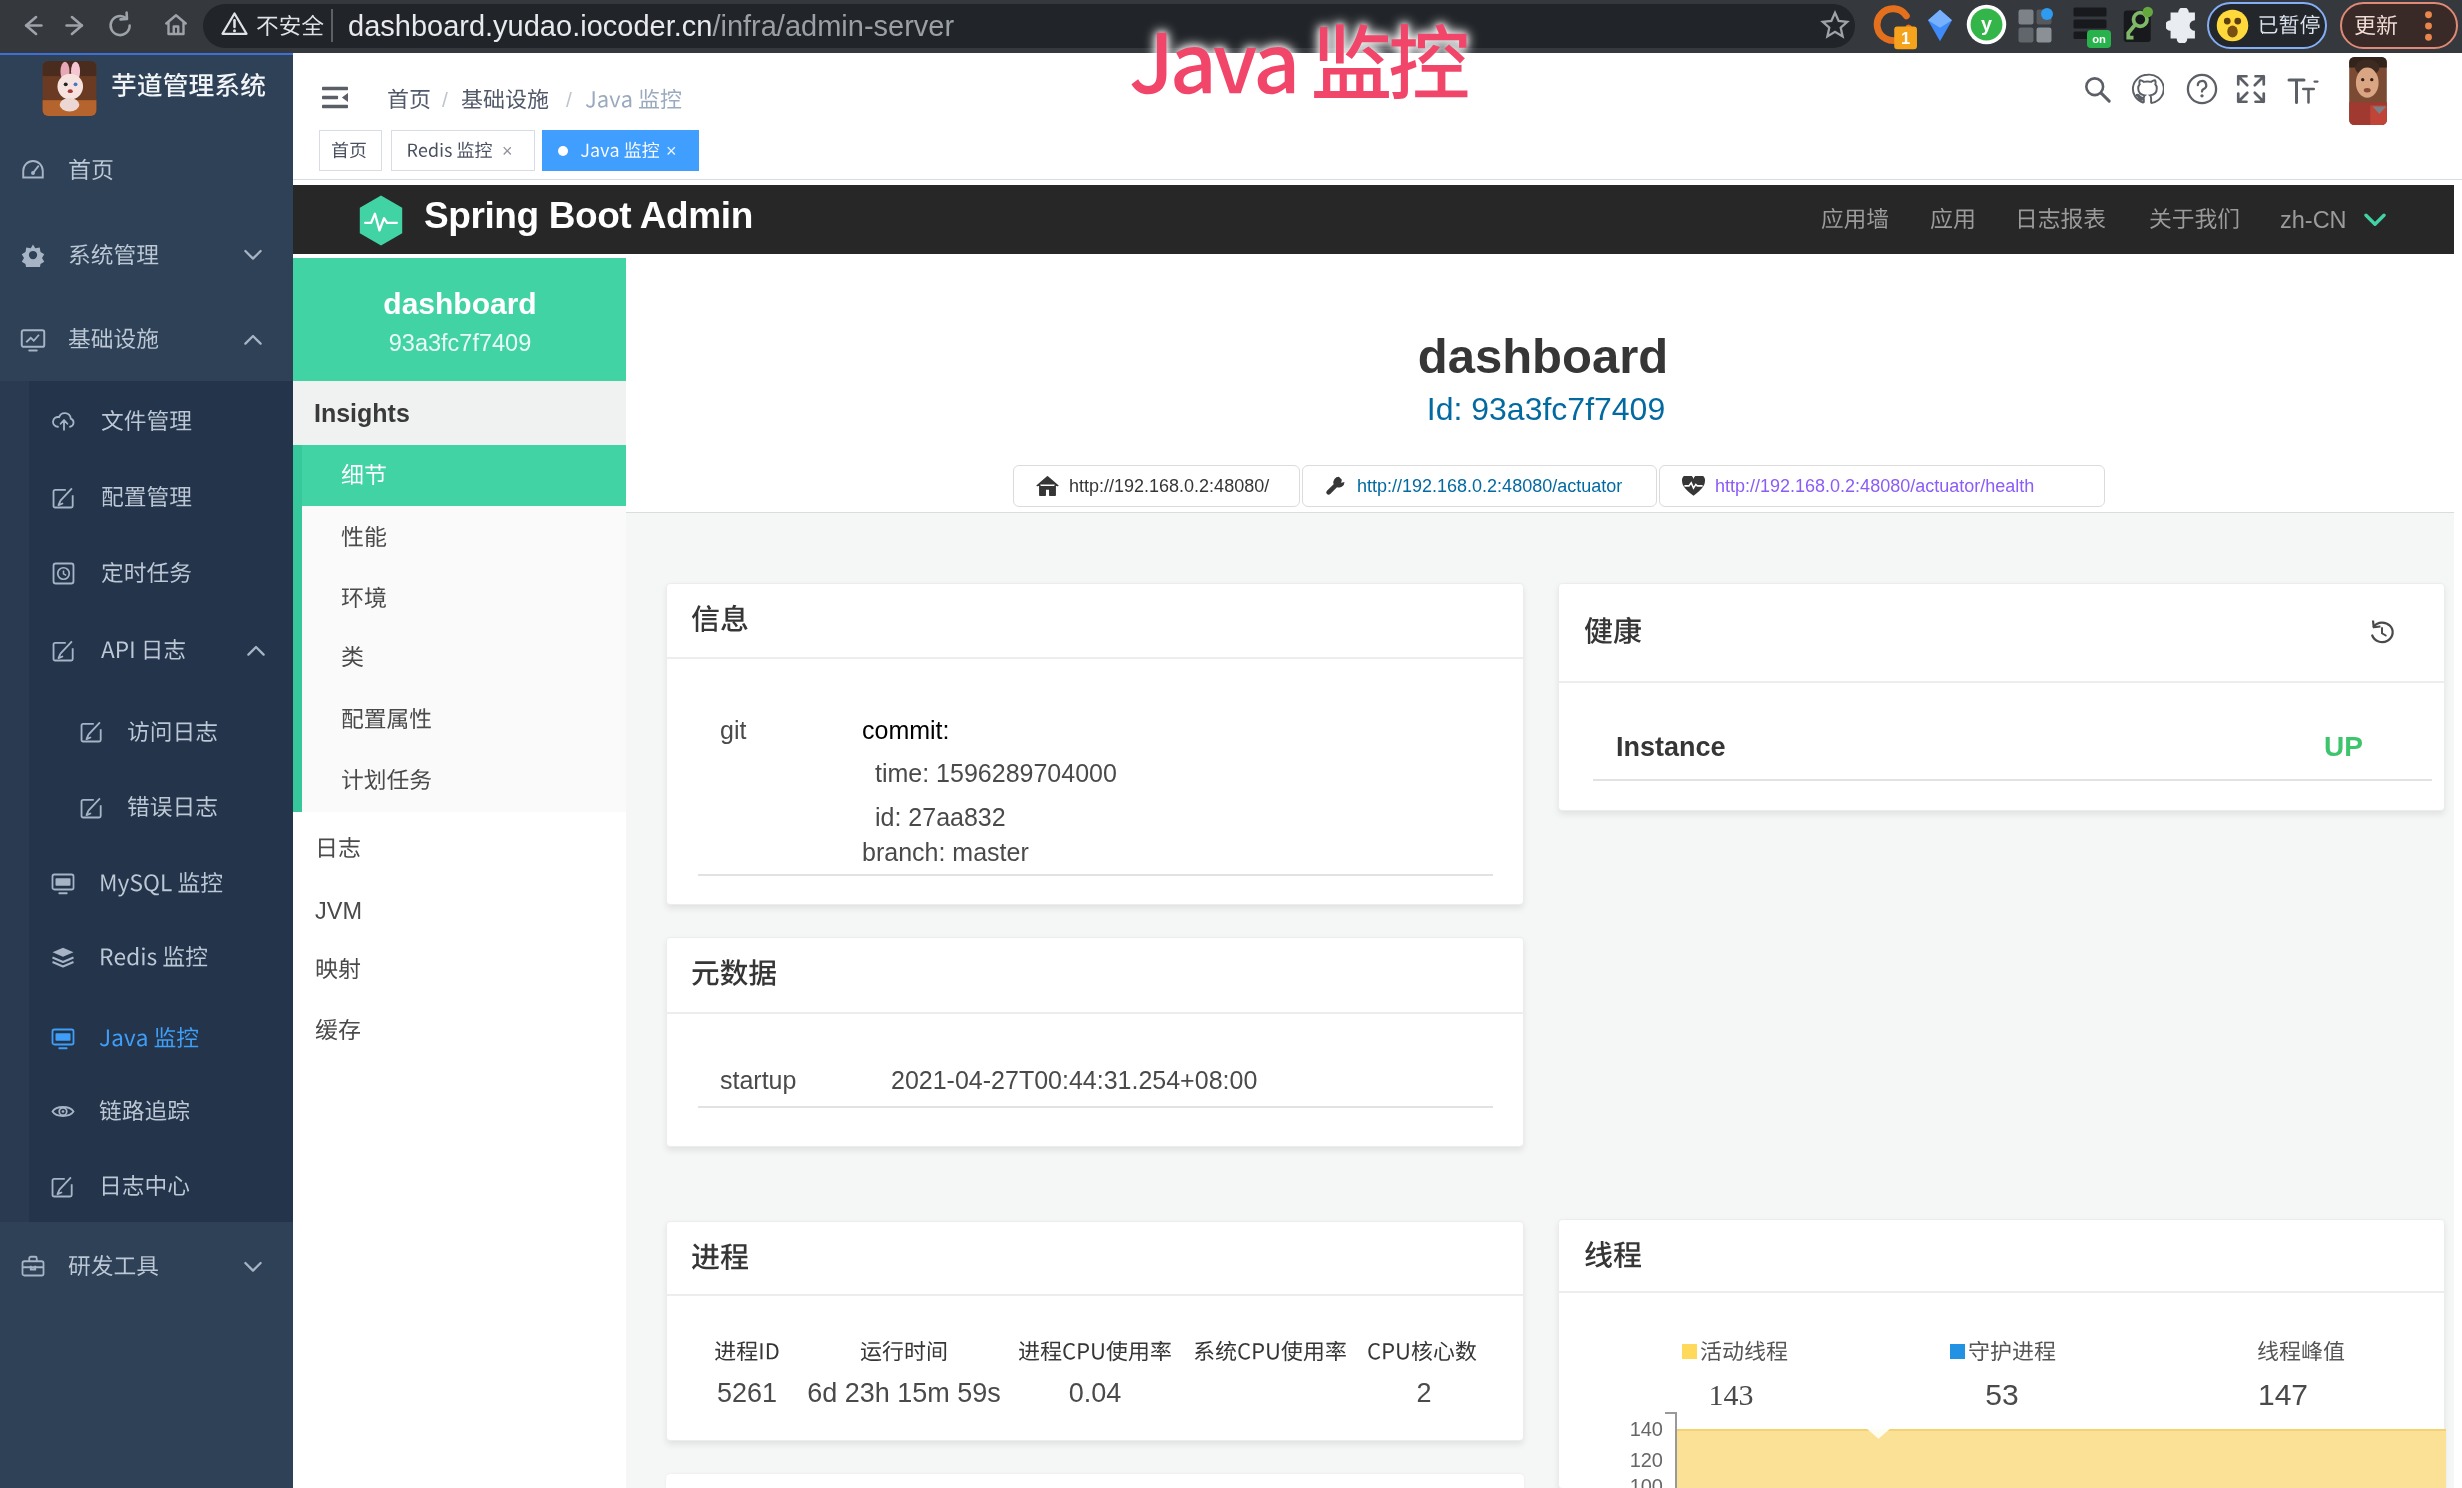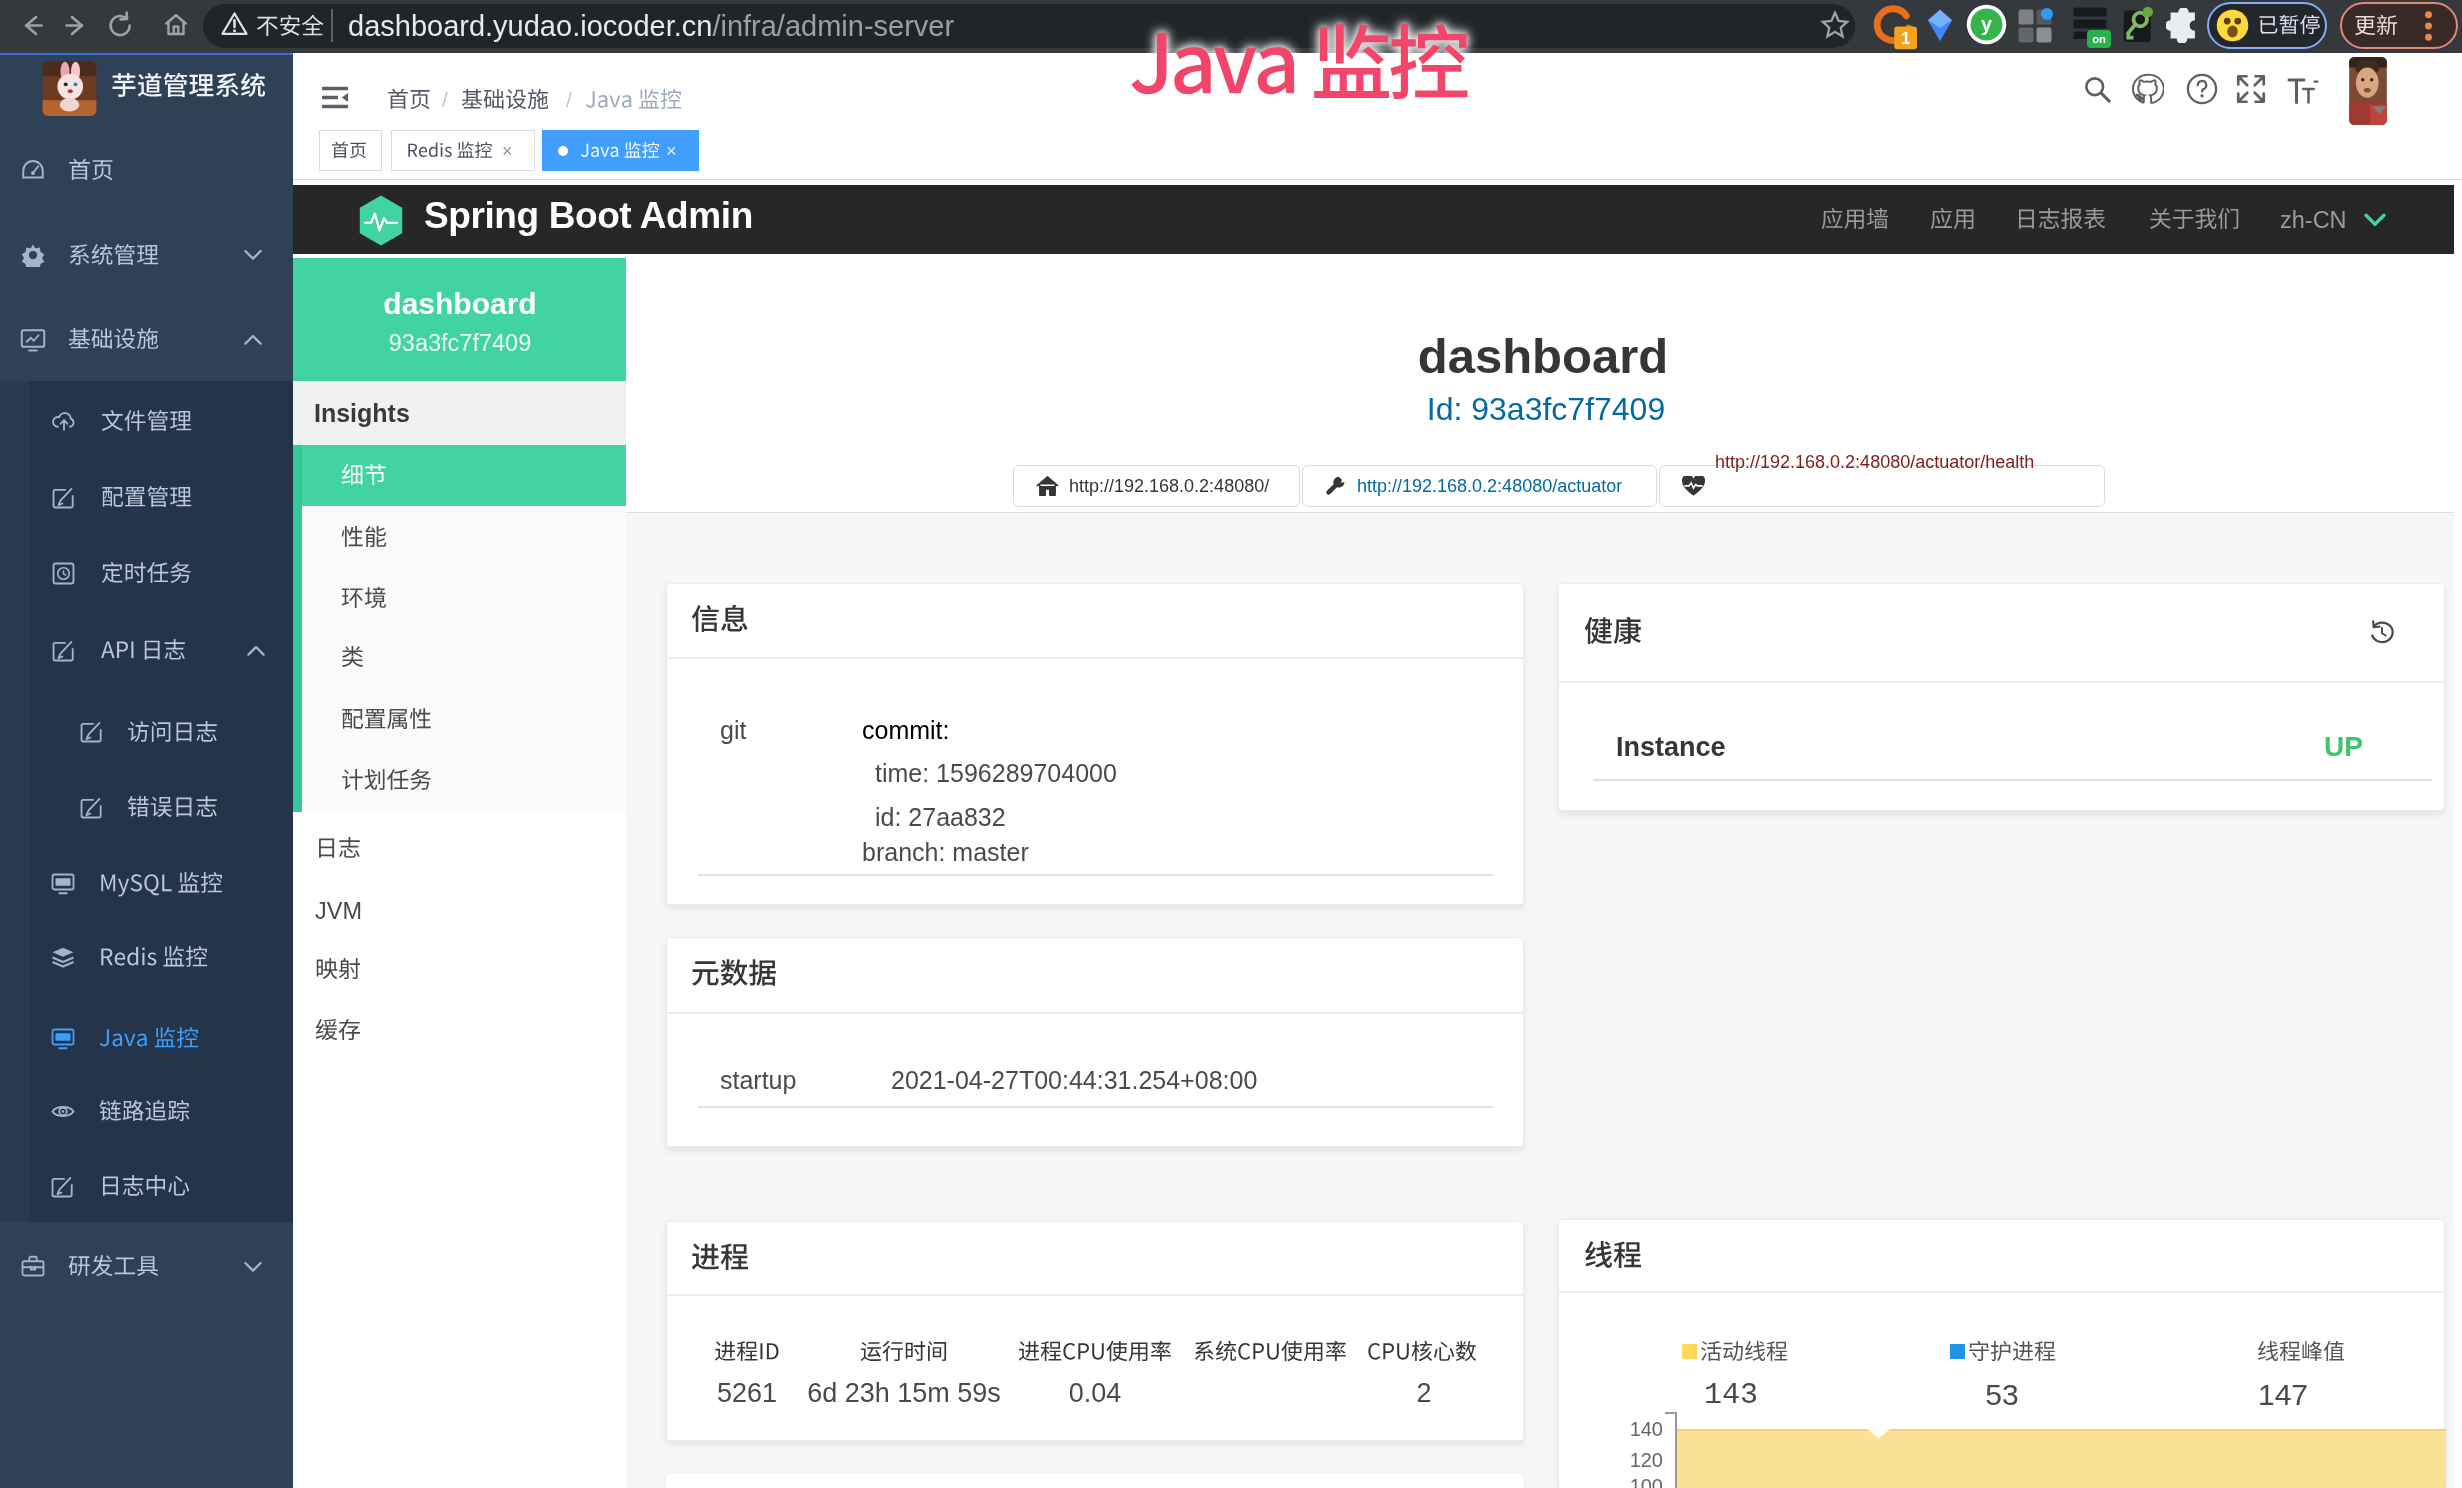--- a/index.html
+++ b/index.html
@@ -392,21 +392,21 @@
 <div style="position:absolute;left:1302px;top:465px;width:355px;height:42px;background:#fff;border:1.5px solid #dbdbdb;border-radius:6px;"></div>
 <svg style="position:absolute;left:1325px;top:476px" width="21" height="21" viewBox="0 0 28 28">
       <path d="M26 8 a7.5 7.5 0 0 1 -10 7 L7 24 a3 3 0 0 1 -4.4-4.4 L11.5 11 a7.5 7.5 0 0 1 7-10 l4 4 -1 4 -4 1 Z" fill="#363636"></path>
     </svg>
 <div style="position:absolute;left:1357px;top:475px;font-family:'Liberation Sans',sans-serif;font-size:18px;font-weight:400;color:#0369a1;letter-spacing:0;line-height:23px;white-space:nowrap;text-align:center;">http://192.168.0.2:48080/actuator</div>
 <div style="position:absolute;left:1659px;top:465px;width:446px;height:42px;background:#fff;border:1.5px solid #dbdbdb;border-radius:6px;"></div>
 <svg style="position:absolute;left:1682px;top:476px" width="23" height="20.5" viewBox="0 0 30 27">
       <path d="M15 26 C4 18 0 12 0 7.5 A7.2 7.2 0 0 1 15 4 A7.2 7.2 0 0 1 30 7.5 C30 12 26 18 15 26 Z" fill="#363636"></path>
       <path d="M3 13 h6 l3-4 3 7 3-5 2 2 h7" stroke="#fff" stroke-width="2" fill="none"></path>
     </svg>
-<div style="position:absolute;left:1715px;top:451px;font-family:'Liberation Sans',sans-serif;font-size:18px;font-weight:400;color:#7f1d1d;letter-spacing:0;line-height:23px;white-space:nowrap;">http://192.168.0.2:48080/actuator/health</div>
+<div style="position:absolute;left:1715px;top:475px;font-family:'Liberation Sans',sans-serif;font-size:18px;font-weight:400;color:#8b5cf6;letter-spacing:0;line-height:23px;white-space:nowrap;">http://192.168.0.2:48080/actuator/health</div>
 <div style="position:absolute;left:626px;top:513px;width:1836px;height:975px;background:#f5f6f6;"></div>
 <div style="position:absolute;left:666px;top:583px;width:858px;height:322px;background:#fff;border:0.8px solid #ececec;border-radius:4.6px;box-shadow:0 3.8px 6.8px rgba(0,0,0,0.08);"></div>
 <svg style="position:absolute;left:691px;top:604px;" width="58" height="29" viewBox="0 0 76.0 38" overflow="visible">
       <path d="M14.554 13.072V15.959999999999997H33.326V13.072ZM14.554 18.506V21.394H33.326V18.506ZM14.022 24.129999999999995V36.593999999999994H17.099999999999998V35.263999999999996H30.552V36.48H33.744V24.129999999999995ZM17.099999999999998 32.338V27.055999999999997H30.552V32.338ZM20.52 2.507999999999999C21.508 4.027999999999999 22.572 6.079999999999998 23.142 7.485999999999997H11.818V10.45H36.214V7.485999999999997H23.712L26.372 6.308C25.84 4.939999999999998 24.662 2.887999999999998 23.598 1.3299999999999983ZM9.386 1.5199999999999996C7.524 7.105999999999998 4.4079999999999995 12.654 1.064 16.302C1.672 17.099999999999998 2.66 18.961999999999996 3.002 19.759999999999998C4.104 18.506 5.2059999999999995 17.061999999999998 6.232 15.465999999999998V36.745999999999995H9.538V9.689999999999998C10.716 7.334 11.741999999999999 4.9019999999999975 12.578 2.469999999999999Z M48.602000000000004 12.729999999999997H65.132V15.238H48.602000000000004ZM48.602000000000004 17.86H65.132V20.406H48.602000000000004ZM48.602000000000004 7.637999999999998H65.132V10.069999999999997H48.602000000000004ZM47.804 25.688V31.464C47.804 34.96 49.058 35.986 53.884 35.986C54.872 35.986 60.952 35.986 61.977999999999994 35.986C65.93 35.986 67.032 34.769999999999996 67.488 29.677999999999997C66.5 29.488 64.98 28.994 64.182 28.385999999999996C63.992000000000004 32.147999999999996 63.688 32.68 61.75 32.68C60.306 32.68 55.251999999999995 32.68 54.15 32.68C51.832 32.68 51.414 32.528 51.414 31.426V25.688ZM66.652 26.067999999999998C68.362 28.537999999999997 70.11 31.881999999999998 70.756 34.047999999999995L74.138 32.565999999999995C73.49199999999999 30.362 71.592 27.131999999999998 69.844 24.738ZM43.244 25.384C42.37 27.854 40.926 31.121999999999996 39.482 33.25L42.788 34.808C44.118 32.604 45.448 29.183999999999997 46.397999999999996 26.714ZM53.846000000000004 24.357999999999997C55.708 26.144 57.798 28.689999999999998 58.672 30.4L61.635999999999996 28.613999999999997C60.724000000000004 27.055999999999997 58.786 24.814 57.0 23.18H68.78V4.825999999999997H57.798C58.33 3.8759999999999977 58.976 2.735999999999997 59.507999999999996 1.596L55.214 0.9499999999999957C54.986000000000004 2.0519999999999996 54.454 3.571999999999999 53.998 4.825999999999997H45.144V23.18H55.897999999999996Z" fill="#363636"></path>
     </svg>
 <div style="position:absolute;left:666px;top:657px;width:858px;height:1.5px;background:#ededed;"></div>
 <div style="position:absolute;left:720px;top:715px;font-family:'Liberation Sans',sans-serif;font-size:25px;font-weight:400;color:#4a4a4a;letter-spacing:0;line-height:31px;white-space:nowrap;">git</div>
 <div style="position:absolute;left:862px;top:715px;font-family:'Liberation Sans',sans-serif;font-size:25px;font-weight:400;color:#000000;letter-spacing:0;line-height:31px;white-space:nowrap;">commit:</div>
 <div style="position:absolute;left:875px;top:758px;font-family:'Liberation Sans',sans-serif;font-size:25px;font-weight:400;color:#4a4a4a;letter-spacing:0;line-height:31px;white-space:nowrap;">time: 1596289704000</div>
 <div style="position:absolute;left:875px;top:802px;font-family:'Liberation Sans',sans-serif;font-size:25px;font-weight:400;color:#4a4a4a;letter-spacing:0;line-height:31px;white-space:nowrap;">id: 27aa832</div>
@@ -467,21 +467,21 @@
 <svg style="position:absolute;left:1700px;top:1340px;" width="88" height="22" viewBox="0 0 116.0 29" overflow="visible">
       <path d="M2.6390000000000002 3.073999999999998C4.408 4.030999999999999 6.844 5.422999999999998 8.062000000000001 6.321999999999999L9.338000000000001 4.523999999999997C8.091000000000001 3.7119999999999997 5.626 2.378 3.857 1.536999999999999ZM1.218 11.049C2.987 12.005999999999998 5.394 13.398 6.583 14.209999999999999L7.801 12.411999999999999C6.554 11.6 4.118 10.294999999999998 2.407 9.453999999999997ZM1.885 25.983999999999998 3.741 27.463C5.452 24.766 7.482 21.141 9.019 18.067L7.424 16.646C5.742 19.923 3.451 23.750999999999998 1.885 25.983999999999998ZM9.280000000000001 9.656999999999998V11.745H17.661V16.558999999999997H11.368V27.811H13.398000000000001V26.564H23.751V27.666H25.839000000000002V16.558999999999997H19.720000000000002V11.745H27.753V9.656999999999998H19.720000000000002V4.581999999999997C22.243000000000002 4.1469999999999985 24.592000000000002 3.596 26.506 2.9579999999999984L24.766000000000002 1.2759999999999998C21.547 2.407 15.66 3.3349999999999973 10.643 3.8569999999999993C10.875 4.349999999999998 11.165000000000001 5.190999999999999 11.281 5.712999999999997C13.34 5.509999999999998 15.515 5.248999999999999 17.661 4.93V9.656999999999998ZM13.398000000000001 24.592V18.56H23.751V24.592Z M31.581 3.5379999999999967V5.480999999999998H42.804V3.5379999999999967ZM47.937 1.6529999999999987C47.937 3.7119999999999997 47.937 5.799999999999997 47.85 7.858999999999998H43.703V9.947H47.763000000000005C47.415000000000006 16.558999999999997 46.255 22.619999999999997 42.282 26.245C42.862 26.564 43.616 27.289 43.993 27.811C48.256 23.750999999999998 49.503 17.139 49.909000000000006 9.947H54.230000000000004C53.911 20.241999999999997 53.534000000000006 24.099 52.751000000000005 24.969C52.461 25.317 52.141999999999996 25.404 51.620000000000005 25.404C51.011 25.404 49.474000000000004 25.404 47.85 25.23C48.227000000000004 25.868 48.459 26.767 48.516999999999996 27.376C50.054 27.492 51.649 27.492 52.548 27.405C53.476 27.317999999999998 54.056 27.057 54.636 26.303C55.650999999999996 25.027 55.999 20.909 56.405 8.960999999999999C56.405 8.642 56.405 7.858999999999998 56.405 7.858999999999998H49.996C50.054 5.799999999999997 50.083 3.7119999999999997 50.083 1.6529999999999987ZM31.581 24.244 31.61 24.215V24.273C32.277 23.867 33.321 23.548 41.383 21.721L41.934 23.663999999999998L43.848 23.026C43.297 20.996 41.992000000000004 17.544999999999998 40.89 14.934999999999999L39.092 15.427999999999999C39.672 16.790999999999997 40.252 18.386 40.774 19.894L33.872 21.344C35.003 18.733999999999998 36.105000000000004 15.485999999999999 36.83 12.440999999999999H43.326V10.44H30.566V12.440999999999999H34.597C33.843 15.834 32.625 19.256 32.219 20.213C31.726 21.314999999999998 31.349 22.098 30.885 22.243C31.146 22.765 31.465 23.809 31.581 24.244Z M59.566 23.954 60.03 26.041999999999998C62.698 25.23 66.178 24.186 69.542 23.2L69.223 21.344C65.656 22.358999999999998 61.973 23.374 59.566 23.954ZM78.416 2.8999999999999986C79.866 3.596 81.693 4.726999999999997 82.62100000000001 5.538999999999998L83.897 4.175999999999998C82.969 3.392999999999997 81.113 2.3199999999999967 79.69200000000001 1.6819999999999986ZM60.088 13.252999999999998C60.494 13.049999999999999 61.19 12.876 64.728 12.411999999999999C63.452 14.296999999999999 62.321 15.747 61.77 16.326999999999998C60.871 17.4 60.204 18.125 59.566 18.241C59.827 18.791999999999998 60.146 19.807 60.262 20.241999999999997C60.871 19.894 61.857 19.604 69.136 18.125C69.078 17.689999999999998 69.078 16.878 69.136 16.298L63.365 17.342C65.569 14.732 67.773 11.541999999999998 69.629 8.352L67.802 7.25C67.251 8.323 66.613 9.424999999999997 65.975 10.469L62.292 10.845999999999998C64.032 8.381 65.714 5.248999999999999 66.961 2.203999999999997L64.931 1.2469999999999999C63.771 4.726999999999997 61.654 8.439 61.016 9.395999999999997C60.378 10.382 59.885 11.049 59.363 11.193999999999999C59.624 11.774 59.972 12.818 60.088 13.252999999999998ZM83.723 15.399C82.563 17.226 80.997 18.908 79.112 20.358C78.648 18.820999999999998 78.242 16.965 77.952 14.876999999999999L85.34700000000001 13.485L84.999 11.571L77.691 12.934C77.54599999999999 11.716 77.401 10.44 77.314 9.105999999999998L84.535 8.003999999999998L84.187 6.09L77.19800000000001 7.134C77.111 5.190999999999999 77.082 3.1899999999999977 77.082 1.1019999999999968H74.936C74.965 3.2769999999999975 75.023 5.393999999999998 75.139 7.452999999999999L70.557 8.119999999999997L70.905 10.091999999999999L75.255 9.424999999999997C75.342 10.758999999999999 75.487 12.063999999999998 75.632 13.310999999999998L69.977 14.354999999999999L70.325 16.326999999999998L75.893 15.283C76.241 17.689999999999998 76.705 19.865 77.314 21.663C74.849 23.316 72.007 24.621 69.049 25.52C69.571 26.012999999999998 70.122 26.796 70.412 27.317999999999998C73.138 26.361 75.719 25.114 78.039 23.605999999999998C79.22800000000001 26.216 80.794 27.753 82.85300000000001 27.753C84.854 27.753 85.521 26.796 85.927 23.548C85.434 23.345 84.738 22.881 84.303 22.387999999999998C84.158 24.969 83.868 25.636 83.08500000000001 25.636C81.809 25.636 80.736 24.447 79.837 22.33C82.128 20.59 84.1 18.531 85.55 16.269Z M102.428 4.262999999999998H111.186V9.598999999999998H102.428ZM100.398 2.378V11.483999999999998H113.303V2.378ZM99.992 19.459V21.344H105.676V25.143H98.049V27.057H114.927V25.143H107.822V21.344H113.651V19.459H107.822V15.95H114.289V14.036H99.325V15.95H105.676V19.459ZM97.469 1.565999999999999C95.32300000000001 2.5519999999999996 91.495 3.392999999999997 88.247 3.943999999999999C88.508 4.407999999999998 88.798 5.132999999999999 88.885 5.596999999999998C90.248 5.422999999999998 91.69800000000001 5.161999999999999 93.148 4.872V9.337999999999997H88.421V11.367999999999999H92.858C91.69800000000001 14.703 89.697 18.473 87.812 20.532C88.189 21.054 88.711 21.924 88.943 22.533C90.422 20.735 91.959 17.863999999999997 93.148 14.934999999999999V27.782H95.294V15.283C96.28 16.500999999999998 97.44 18.067 97.93299999999999 18.878999999999998L99.238 17.168C98.658 16.500999999999998 96.135 13.890999999999998 95.294 13.165999999999999V11.367999999999999H98.919V9.337999999999997H95.294V4.378999999999998C96.657 4.059999999999999 97.93299999999999 3.683 98.977 3.2479999999999976Z" fill="#555555"></path>
     </svg>
 <div style="position:absolute;left:1950px;top:1344px;width:15px;height:15px;background:#2492e3;"></div>
 <svg style="position:absolute;left:1968px;top:1340px;" width="88" height="22" viewBox="0 0 116.0 29" overflow="visible">
       <path d="M5.2490000000000006 17.168C7.105 19.024 9.106 21.634 9.947000000000001 23.374L11.774000000000001 22.098C10.904 20.387 8.845 17.863999999999997 6.96 16.095ZM17.661 8.323V12.469999999999999H1.6820000000000002V14.587H17.661V24.823999999999998C17.661 25.317 17.458000000000002 25.462 16.878 25.491C16.298000000000002 25.52 14.239 25.52 12.122 25.462C12.441 26.070999999999998 12.818000000000001 26.999 12.934000000000001 27.637C15.718 27.666 17.458000000000002 27.637 18.473000000000003 27.259999999999998C19.517 26.912 19.894000000000002 26.274 19.894000000000002 24.852999999999998V14.587H27.347V12.469999999999999H19.894000000000002V8.323ZM12.499 1.565999999999999C13.05 2.4939999999999998 13.601 3.683 13.978000000000002 4.668999999999997H2.378V10.44H4.582V6.727999999999998H24.244V10.44H26.535V4.668999999999997H16.385C16.066000000000003 3.596 15.312000000000001 2.1459999999999972 14.587000000000002 1.014999999999997Z M34.452 1.189V7.017999999999997H30.566V9.105999999999998H34.452V15.37C32.828 15.834 31.32 16.269 30.102 16.558999999999997L30.711 18.705L34.452 17.573999999999998V25.114C34.452 25.52 34.307 25.636 33.93 25.636C33.582 25.665 32.393 25.665 31.059 25.636C31.378 26.245 31.61 27.173 31.726 27.724C33.669 27.724 34.829 27.666 35.554 27.317999999999998C36.308 26.97 36.569 26.332 36.569 25.114V16.906999999999996L40.107 15.805L39.788 13.803999999999998L36.569 14.761V9.105999999999998H39.933V7.017999999999997H36.569V1.189ZM46.138999999999996 2.0009999999999977C47.183 3.3059999999999974 48.314 4.9879999999999995 48.836 6.177H41.963V13.919999999999998C41.963 17.805999999999997 41.586 22.823 38.367000000000004 26.361C38.86 26.68 39.759 27.463 40.107 27.898C43.123000000000005 24.592 43.935 19.778 44.109 15.747H53.650000000000006V17.573999999999998H55.825V6.177H48.894000000000005L50.866 5.306999999999999C50.344 4.175999999999998 49.213 2.5229999999999997 48.082 1.2469999999999999ZM53.650000000000006 13.687999999999999H44.138V8.148999999999997H53.650000000000006Z M60.349000000000004 2.9579999999999984C61.944 4.407999999999998 63.887 6.524999999999999 64.786 7.858999999999998L66.468 6.466999999999999C65.511 5.190999999999999 63.51 3.1899999999999977 61.915 1.7689999999999984ZM78.88 1.7689999999999984V6.437999999999999H74.095V1.7689999999999984H71.949V6.437999999999999H67.831V8.526H71.949V11.918999999999999L71.891 13.716999999999999H67.657V15.805H71.659C71.224 18.009 70.267 20.155 68.092 21.808C68.556 22.127 69.368 22.939 69.658 23.374C72.239 21.402 73.37 18.589 73.805 15.805H78.88V23.2H81.055V15.805H85.376V13.716999999999999H81.055V8.526H84.796V6.437999999999999H81.055V1.7689999999999984ZM74.095 8.526H78.88V13.716999999999999H74.037L74.095 11.947999999999999ZM65.598 11.658H59.45V13.687999999999999H63.452V22.011C62.147 22.503999999999998 60.639 23.78 59.102 25.462L60.552 27.434C62.06 25.462 63.481 23.750999999999998 64.467 23.750999999999998C65.105 23.750999999999998 66.033 24.708 67.251 25.462C69.252 26.738 71.688 27.057 75.284 27.057C78.039 27.057 83.259 26.883 85.318 26.767C85.34700000000001 26.128999999999998 85.695 25.085 85.956 24.505C83.143 24.823999999999998 78.764 25.056 75.342 25.056C72.065 25.056 69.629 24.852999999999998 67.715 23.663999999999998C66.758 23.055 66.149 22.503999999999998 65.598 22.185Z M102.428 4.262999999999998H111.186V9.598999999999998H102.428ZM100.398 2.378V11.483999999999998H113.303V2.378ZM99.992 19.459V21.344H105.676V25.143H98.049V27.057H114.927V25.143H107.822V21.344H113.651V19.459H107.822V15.95H114.289V14.036H99.325V15.95H105.676V19.459ZM97.469 1.565999999999999C95.32300000000001 2.5519999999999996 91.495 3.392999999999997 88.247 3.943999999999999C88.508 4.407999999999998 88.798 5.132999999999999 88.885 5.596999999999998C90.248 5.422999999999998 91.69800000000001 5.161999999999999 93.148 4.872V9.337999999999997H88.421V11.367999999999999H92.858C91.69800000000001 14.703 89.697 18.473 87.812 20.532C88.189 21.054 88.711 21.924 88.943 22.533C90.422 20.735 91.959 17.863999999999997 93.148 14.934999999999999V27.782H95.294V15.283C96.28 16.500999999999998 97.44 18.067 97.93299999999999 18.878999999999998L99.238 17.168C98.658 16.500999999999998 96.135 13.890999999999998 95.294 13.165999999999999V11.367999999999999H98.919V9.337999999999997H95.294V4.378999999999998C96.657 4.059999999999999 97.93299999999999 3.683 98.977 3.2479999999999976Z" fill="#555555"></path>
     </svg>
 <svg style="position:absolute;left:2257px;top:1340px;" width="88" height="22" viewBox="0 0 116.0 29" overflow="visible">
       <path d="M1.566 23.954 2.0300000000000002 26.041999999999998C4.698 25.23 8.178 24.186 11.542 23.2L11.223 21.344C7.656000000000001 22.358999999999998 3.9730000000000003 23.374 1.566 23.954ZM20.416 2.8999999999999986C21.866 3.596 23.693 4.726999999999997 24.621000000000002 5.538999999999998L25.897000000000002 4.175999999999998C24.969 3.392999999999997 23.113 2.3199999999999967 21.692 1.6819999999999986ZM2.088 13.252999999999998C2.494 13.049999999999999 3.19 12.876 6.728000000000001 12.411999999999999C5.452 14.296999999999999 4.321000000000001 15.747 3.77 16.326999999999998C2.871 17.4 2.204 18.125 1.566 18.241C1.8270000000000002 18.791999999999998 2.146 19.807 2.262 20.241999999999997C2.871 19.894 3.857 19.604 11.136000000000001 18.125C11.078000000000001 17.689999999999998 11.078000000000001 16.878 11.136000000000001 16.298L5.365 17.342C7.569 14.732 9.773 11.541999999999998 11.629000000000001 8.352L9.802000000000001 7.25C9.251000000000001 8.323 8.613000000000001 9.424999999999997 7.9750000000000005 10.469L4.292 10.845999999999998C6.032 8.381 7.714 5.248999999999999 8.961 2.203999999999997L6.931 1.2469999999999999C5.771 4.726999999999997 3.6540000000000004 8.439 3.016 9.395999999999997C2.378 10.382 1.885 11.049 1.363 11.193999999999999C1.624 11.774 1.9720000000000002 12.818 2.088 13.252999999999998ZM25.723000000000003 15.399C24.563000000000002 17.226 22.997 18.908 21.112000000000002 20.358C20.648 18.820999999999998 20.242 16.965 19.952 14.876999999999999L27.347 13.485L26.999000000000002 11.571L19.691000000000003 12.934C19.546 11.716 19.401 10.44 19.314 9.105999999999998L26.535 8.003999999999998L26.187 6.09L19.198 7.134C19.111 5.190999999999999 19.082 3.1899999999999977 19.082 1.1019999999999968H16.936C16.965 3.2769999999999975 17.023 5.393999999999998 17.139 7.452999999999999L12.557 8.119999999999997L12.905000000000001 10.091999999999999L17.255000000000003 9.424999999999997C17.342000000000002 10.758999999999999 17.487000000000002 12.063999999999998 17.632 13.310999999999998L11.977 14.354999999999999L12.325000000000001 16.326999999999998L17.893 15.283C18.241 17.689999999999998 18.705000000000002 19.865 19.314 21.663C16.849 23.316 14.007000000000001 24.621 11.049000000000001 25.52C11.571 26.012999999999998 12.122 26.796 12.412 27.317999999999998C15.138 26.361 17.719 25.114 20.039 23.605999999999998C21.228 26.216 22.794 27.753 24.853 27.753C26.854000000000003 27.753 27.521 26.796 27.927000000000003 23.548C27.434 23.345 26.738000000000003 22.881 26.303 22.387999999999998C26.158 24.969 25.868000000000002 25.636 25.085 25.636C23.809 25.636 22.736 24.447 21.837 22.33C24.128 20.59 26.1 18.531 27.55 16.269Z M44.428 4.262999999999998H53.186V9.598999999999998H44.428ZM42.398 2.378V11.483999999999998H55.303V2.378ZM41.992000000000004 19.459V21.344H47.676V25.143H40.049V27.057H56.92700000000001V25.143H49.822V21.344H55.650999999999996V19.459H49.822V15.95H56.289V14.036H41.325V15.95H47.676V19.459ZM39.469 1.565999999999999C37.323 2.5519999999999996 33.495 3.392999999999997 30.247 3.943999999999999C30.508 4.407999999999998 30.798000000000002 5.132999999999999 30.885 5.596999999999998C32.248 5.422999999999998 33.698 5.161999999999999 35.148 4.872V9.337999999999997H30.421V11.367999999999999H34.858000000000004C33.698 14.703 31.697 18.473 29.812 20.532C30.189 21.054 30.711 21.924 30.943 22.533C32.422 20.735 33.959 17.863999999999997 35.148 14.934999999999999V27.782H37.294V15.283C38.28 16.500999999999998 39.44 18.067 39.933 18.878999999999998L41.238 17.168C40.658 16.500999999999998 38.135 13.890999999999998 37.294 13.165999999999999V11.367999999999999H40.919V9.337999999999997H37.294V4.378999999999998C38.657 4.059999999999999 39.933 3.683 40.977000000000004 3.2479999999999976Z M75.284 5.3359999999999985H80.939C80.156 6.727999999999998 79.083 7.974999999999998 77.836 9.076999999999998C76.618 8.032999999999998 75.661 6.9019999999999975 74.965 5.741999999999997ZM75.313 1.1599999999999966C74.124 4.088999999999999 71.833 6.698999999999998 69.31 8.381C69.745 8.758 70.47 9.627999999999998 70.731 10.033999999999999C71.775 9.250999999999998 72.79 8.323 73.718 7.279C74.385 8.293999999999997 75.255 9.337999999999997 76.27 10.294999999999998C74.124 11.802999999999999 71.63 12.905 69.107 13.514C69.513 13.919999999999998 70.006 14.732 70.238 15.225C72.906 14.441999999999998 75.545 13.252999999999998 77.836 11.6C79.663 12.963 81.95400000000001 14.123 84.622 14.847999999999999C84.912 14.296999999999999 85.55 13.456 85.985 13.020999999999999C83.404 12.440999999999999 81.229 11.454999999999998 79.431 10.265999999999998C81.287 8.613 82.795 6.5539999999999985 83.781 4.088999999999999L82.418 3.508999999999997L82.041 3.567H76.386C76.73400000000001 2.9579999999999984 77.053 2.3199999999999967 77.343 1.6819999999999986ZM76.618 13.456V15.312H71.253V16.994H76.618V18.878999999999998H71.427V20.561H76.618V22.678H70.093V24.447H76.618V27.84H78.735V24.447H85.231V22.678H78.735V20.561H84.042V18.878999999999998H78.735V16.994H84.129V15.312H78.735V13.456ZM63.568 1.4499999999999993V21.953L61.741 22.098V6.003H60.03V24.012L67.193 23.432V24.534H68.846V5.974H67.193V21.663L65.337 21.808V1.4499999999999993Z M104.37100000000001 1.1599999999999966C104.284 2.0299999999999976 104.139 3.073999999999998 103.994 4.1179999999999986H96.541V6.061H103.646C103.47200000000001 7.046999999999997 103.298 7.974999999999998 103.095 8.758H98.078V25.114H95.294V26.999H114.782V25.114H112.201V8.758H105.06700000000001C105.299 7.974999999999998 105.531 7.046999999999997 105.73400000000001 6.061H113.912V4.1179999999999986H106.169L106.691 1.3049999999999997ZM100.05 25.114V22.707H110.171V25.114ZM100.05 14.528999999999998H110.171V17.023H100.05ZM100.05 12.905V10.469H110.171V12.905ZM100.05 18.589H110.171V21.112H100.05ZM94.656 1.189C93.119 5.596999999999998 90.596 9.918 87.928 12.76C88.305 13.281999999999998 88.914 14.412999999999998 89.146 14.905999999999999C89.987 13.978 90.828 12.905 91.611 11.745V27.84H93.641V8.439C94.801 6.350999999999999 95.816 4.088999999999999 96.657 1.8269999999999982Z" fill="#555555"></path>
     </svg>
-<div style="position:absolute;left:1200px;width:1062px;text-align:center;top:1376px;font-family:Liberation Mono, monospace;font-size:30px;font-weight:400;color:#4a4a4a;letter-spacing:0;line-height:38px;white-space:nowrap;">143</div>
+<div style="position:absolute;left:1200px;width:1062px;text-align:center;top:1376px;font-family:Liberation Serif, serif;font-size:30px;font-weight:400;color:#4a4a4a;letter-spacing:0;line-height:38px;white-space:nowrap;">143</div>
 <div style="position:absolute;left:1471px;width:1062px;text-align:center;top:1376px;font-family:'Liberation Sans',sans-serif;font-size:30px;font-weight:400;color:#4a4a4a;letter-spacing:0;line-height:38px;white-space:nowrap;">53</div>
 <div style="position:absolute;left:1752px;width:1062px;text-align:center;top:1376px;font-family:'Liberation Sans',sans-serif;font-size:30px;font-weight:400;color:#4a4a4a;letter-spacing:0;line-height:38px;white-space:nowrap;">147</div>
 <div style="position:absolute;left:601px;width:1062px;text-align:right;top:1417px;font-family:'Liberation Sans',sans-serif;font-size:20px;font-weight:400;color:#666;letter-spacing:0;line-height:24px;white-space:nowrap;">140</div>
 <div style="position:absolute;left:601px;width:1062px;text-align:right;top:1448px;font-family:'Liberation Sans',sans-serif;font-size:20px;font-weight:400;color:#666;letter-spacing:0;line-height:24px;white-space:nowrap;">120</div>
 <div style="position:absolute;left:601px;width:1062px;text-align:right;top:1474px;font-family:'Liberation Sans',sans-serif;font-size:20px;font-weight:400;color:#666;letter-spacing:0;line-height:24px;white-space:nowrap;">100</div>
 <div style="position:absolute;left:1675px;top:1412px;width:1.5px;height:77px;background:#999;"></div>
 <div style="position:absolute;left:1665px;top:1412px;width:10.6px;height:1.5px;background:#999;"></div>
 <div style="position:absolute;left:1675px;top:1458px;width:6px;height:1.5px;background:#999;"></div>
 <div style="position:absolute;left:1677px;top:1429px;width:769px;height:60px;background:#fae195;border-top:2.3px solid #f2d272;"></div>
 <svg style="position:absolute;left:1848px;top:1429px" width="61" height="12" viewBox="0 0 80 16">

